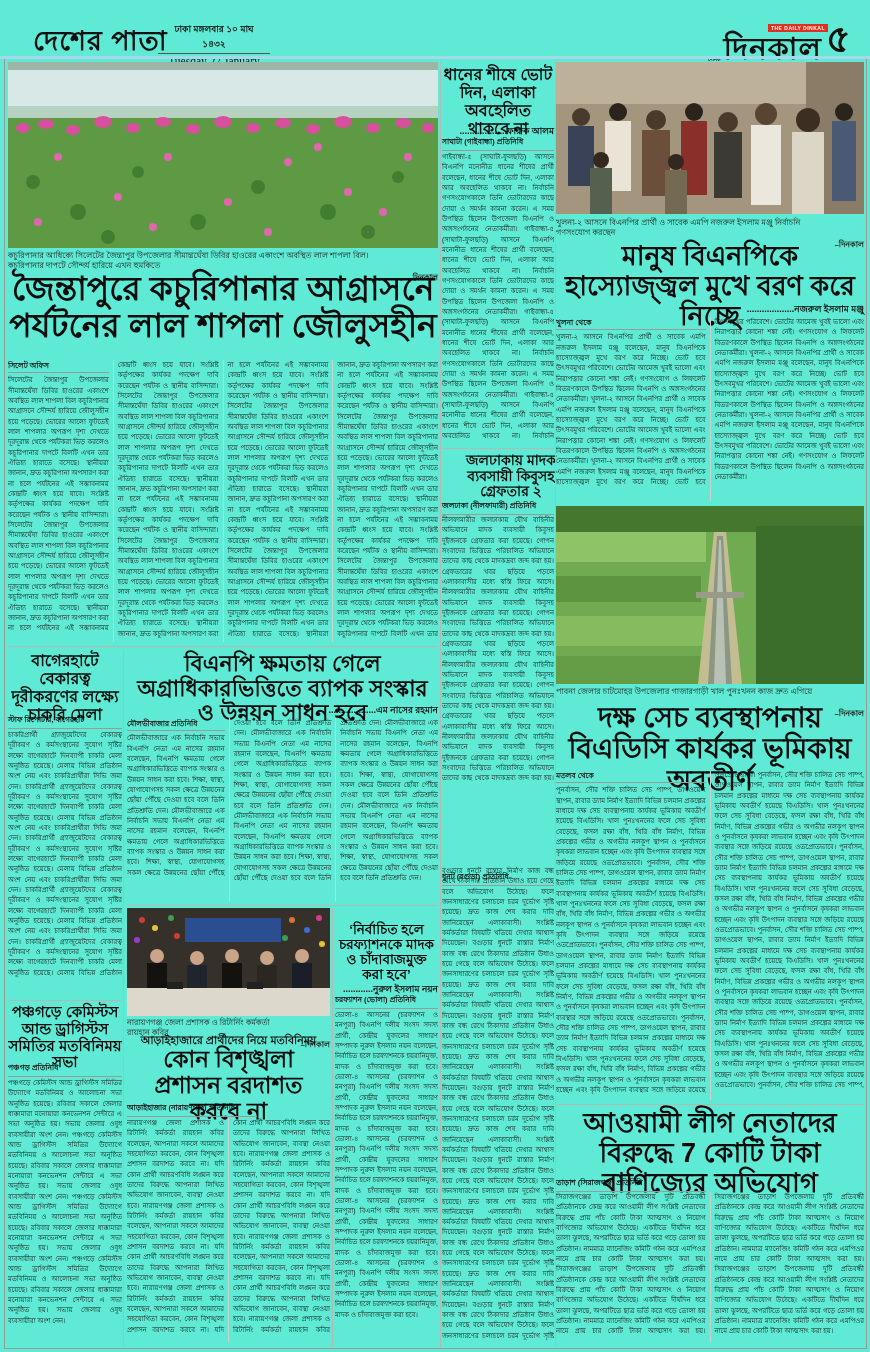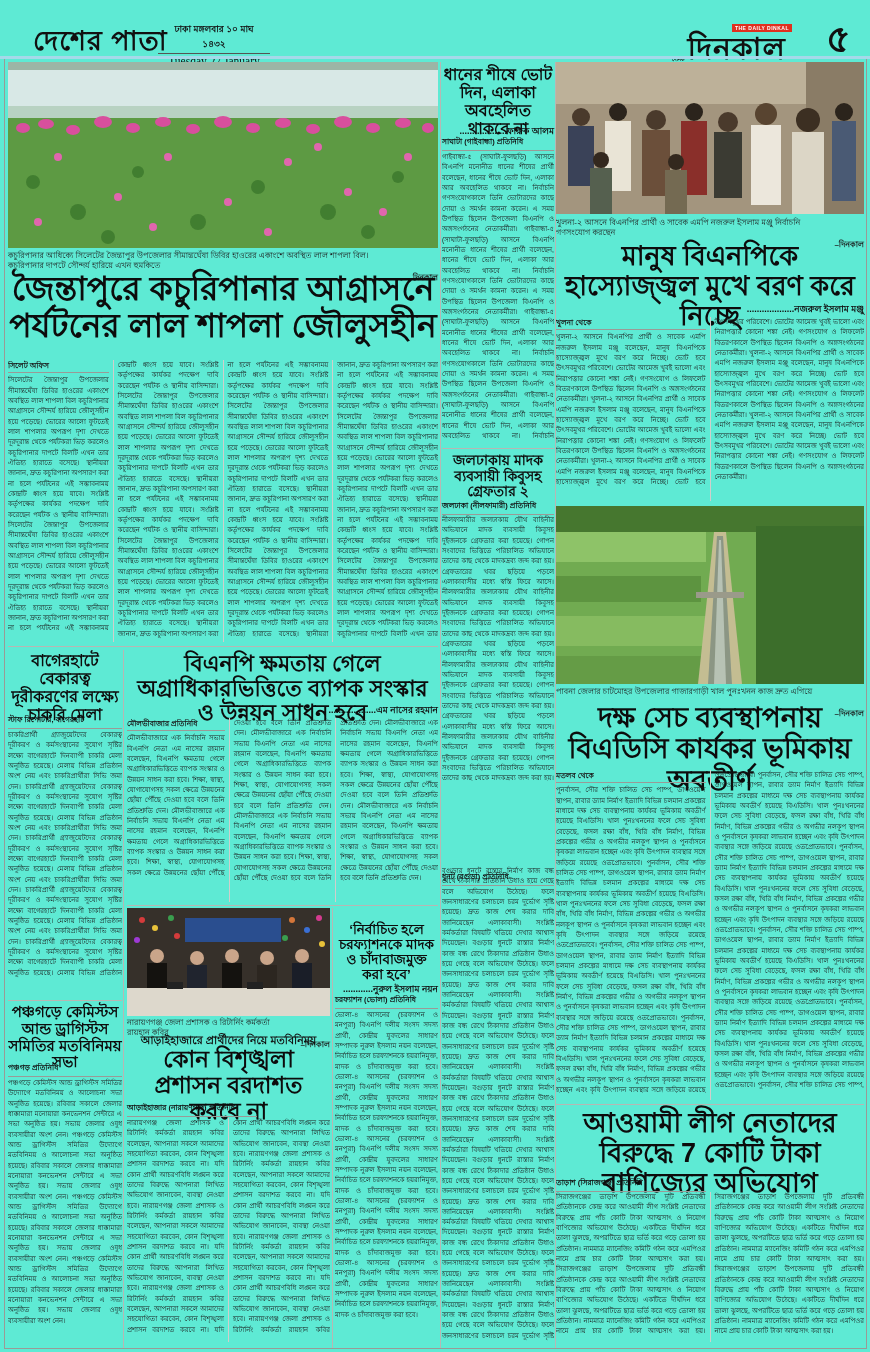--- a/index.html
+++ b/index.html
@@ -38,21 +38,21 @@
 
 <div class="page">
 
   <div class="abs section-title" style="left:33px;top:20px;">দেশের পাতা</div>
 
   <div class="abs dateblock" style="left:158px;top:22px;width:112px;">
     <div class="date-bn">ঢাকা মঙ্গলবার ১০ মাঘ ১৪৩২</div>
     <div class="date-en">Tuesday 27 January 2026</div>
   </div>
 
-  <div class="abs" style="left:672px;top:16px;width:120px;">
+  <div class="abs" style="left:708px;top:16px;width:120px;">
     <div style="text-align:right;">
       <span class="mast-top">THE DAILY DINKAL</span>
     </div>
     <div style="display:flex;align-items:flex-end;gap:3px;">
       <span class="mast-pre">দৈনিক</span>
       <span class="mast">দিনকাল</span>
     </div>
     <div class="mast-tag" style="text-align:center;">দেশ ও জনগণের কথা বলে</div>
   </div>
   <div class="abs pageno" style="left:826px;top:20px;">৫</div>
@@ -121,21 +121,21 @@
       <span>সিলেটের জৈন্তাপুর উপজেলার সীমান্তঘেঁষা ডিবির হাওরের একাংশে অবস্থিত লাল শাপলা বিল কচুরিপানার আগ্রাসনে সৌন্দর্য হারিয়ে জৌলুসহীন হয়ে পড়েছে। ভোরের আলো ফুটতেই লাল শাপলার অপরূপ দৃশ্য দেখতে দূরদূরান্ত থেকে পর্যটকরা ভিড় করলেও কচুরিপানার দাপটে বিলটি এখন তার ঐতিহ্য হারাতে বসেছে। স্থানীয়রা জানান, দ্রুত কচুরিপানা অপসারণ করা না হলে পর্যটনের এই সম্ভাবনাময় কেন্দ্রটি ধ্বংস হয়ে যাবে। সংশ্লিষ্ট কর্তৃপক্ষের কার্যকর পদক্ষেপ দাবি করেছেন পর্যটক ও স্থানীয় বাসিন্দারা। সিলেটের জৈন্তাপুর উপজেলার সীমান্তঘেঁষা ডিবির হাওরের একাংশে অবস্থিত লাল শাপলা বিল কচুরিপানার আগ্রাসনে সৌন্দর্য হারিয়ে জৌলুসহীন হয়ে পড়েছে। ভোরের আলো ফুটতেই লাল শাপলার অপরূপ দৃশ্য দেখতে দূরদূরান্ত থেকে পর্যটকরা ভিড় করলেও কচুরিপানার দাপটে বিলটি এখন তার ঐতিহ্য হারাতে বসেছে। স্থানীয়রা জানান, দ্রুত কচুরিপানা অপসারণ করা না হলে পর্যটনের এই সম্ভাবনাময় কেন্দ্রটি ধ্বংস হয়ে যাবে। সংশ্লিষ্ট কর্তৃপক্ষের কার্যকর পদক্ষেপ দাবি করেছেন পর্যটক ও স্থানীয় বাসিন্দারা। সিলেটের জৈন্তাপুর উপজেলার সীমান্তঘেঁষা ডিবির হাওরের একাংশে অবস্থিত লাল শাপলা বিল কচুরিপানার আগ্রাসনে সৌন্দর্য হারিয়ে জৌলুসহীন হয়ে পড়েছে। ভোরের আলো ফুটতেই লাল শাপলার অপরূপ দৃশ্য দেখতে দূরদূরান্ত থেকে পর্যটকরা ভিড় করলেও কচুরিপানার দাপটে বিলটি এখন তার ঐতিহ্য হারাতে বসেছে। স্থানীয়রা জানান, দ্রুত কচুরিপানা অপসারণ করা না হলে পর্যটনের এই সম্ভাবনাময় কেন্দ্রটি ধ্বংস হয়ে যাবে। সংশ্লিষ্ট কর্তৃপক্ষের কার্যকর পদক্ষেপ দাবি করেছেন পর্যটক ও স্থানীয় বাসিন্দারা। সিলেটের জৈন্তাপুর উপজেলার সীমান্তঘেঁষা ডিবির হাওরের একাংশে অবস্থিত লাল শাপলা বিল কচুরিপানার আগ্রাসনে সৌন্দর্য হারিয়ে জৌলুসহীন হয়ে পড়েছে। ভোরের আলো ফুটতেই লাল শাপলার অপরূপ দৃশ্য দেখতে দূরদূরান্ত থেকে পর্যটকরা ভিড় করলেও কচুরিপানার দাপটে বিলটি এখন তার ঐতিহ্য হারাতে বসেছে। স্থানীয়রা জানান, দ্রুত কচুরিপানা অপসারণ করা না হলে পর্যটনের এই সম্ভাবনাময় কেন্দ্রটি ধ্বংস হয়ে যাবে। সংশ্লিষ্ট কর্তৃপক্ষের কার্যকর পদক্ষেপ দাবি করেছেন পর্যটক ও স্থানীয় বাসিন্দারা। সিলেটের জৈন্তাপুর উপজেলার সীমান্তঘেঁষা ডিবির হাওরের একাংশে অবস্থিত লাল শাপলা বিল কচুরিপানার আগ্রাসনে সৌন্দর্য হারিয়ে জৌলুসহীন হয়ে পড়েছে। ভোরের আলো ফুটতেই লাল শাপলার অপরূপ দৃশ্য দেখতে দূরদূরান্ত থেকে পর্যটকরা ভিড় করলেও কচুরিপানার দাপটে বিলটি এখন তার ঐতিহ্য হারাতে বসেছে। স্থানীয়রা জানান, দ্রুত কচুরিপানা অপসারণ করা না হলে পর্যটনের এই সম্ভাবনাময় কেন্দ্রটি ধ্বংস হয়ে যাবে। সংশ্লিষ্ট কর্তৃপক্ষের কার্যকর পদক্ষেপ দাবি করেছেন পর্যটক ও স্থানীয় বাসিন্দারা। সিলেটের জৈন্তাপুর উপজেলার সীমান্তঘেঁষা ডিবির হাওরের একাংশে অবস্থিত লাল শাপলা বিল কচুরিপানার আগ্রাসনে সৌন্দর্য হারিয়ে জৌলুসহীন হয়ে পড়েছে। ভোরের আলো ফুটতেই লাল শাপলার অপরূপ দৃশ্য দেখতে দূরদূরান্ত থেকে পর্যটকরা ভিড় করলেও কচুরিপানার দাপটে বিলটি এখন তার ঐতিহ্য হারাতে বসেছে। স্থানীয়রা জানান, দ্রুত কচুরিপানা অপসারণ করা না হলে পর্যটনের এই সম্ভাবনাময় কেন্দ্রটি ধ্বংস হয়ে যাবে। সংশ্লিষ্ট কর্তৃপক্ষের কার্যকর পদক্ষেপ দাবি করেছেন পর্যটক ও স্থানীয় বাসিন্দারা। সিলেটের জৈন্তাপুর উপজেলার সীমান্তঘেঁষা ডিবির হাওরের একাংশে অবস্থিত লাল শাপলা বিল কচুরিপানার আগ্রাসনে সৌন্দর্য হারিয়ে জৌলুসহীন হয়ে পড়েছে। ভোরের আলো ফুটতেই লাল শাপলার অপরূপ দৃশ্য দেখতে দূরদূরান্ত থেকে পর্যটকরা ভিড় করলেও কচুরিপানার দাপটে বিলটি এখন তার ঐতিহ্য হারাতে বসেছে। স্থানীয়রা জানান, দ্রুত কচুরিপানা অপসারণ করা না হলে পর্যটনের এই সম্ভাবনাময় কেন্দ্রটি ধ্বংস হয়ে যাবে। সংশ্লিষ্ট কর্তৃপক্ষের কার্যকর পদক্ষেপ দাবি করেছেন পর্যটক ও স্থানীয় বাসিন্দারা। সিলেটের জৈন্তাপুর উপজেলার সীমান্তঘেঁষা ডিবির হাওরের একাংশে অবস্থিত লাল শাপলা বিল কচুরিপানার আগ্রাসনে সৌন্দর্য হারিয়ে জৌলুসহীন হয়ে পড়েছে। ভোরের আলো ফুটতেই লাল শাপলার অপরূপ দৃশ্য দেখতে দূরদূরান্ত থেকে পর্যটকরা ভিড় করলেও কচুরিপানার দাপটে বিলটি এখন তার ঐতিহ্য হারাতে বসেছে। স্থানীয়রা জানান, দ্রুত কচুরিপানা অপসারণ করা না হলে পর্যটনের এই সম্ভাবনাময় কেন্দ্রটি ধ্বংস হয়ে যাবে। সংশ্লিষ্ট কর্তৃপক্ষের কার্যকর পদক্ষেপ দাবি করেছেন পর্যটক ও স্থানীয় বাসিন্দারা।</span>
     </div>
   </div>
 
   <div class="abs hl" style="left:442px;top:66px;width:112px;font-size:16px;">ধানের শীষে ভোট দিন, এলাকা অবহেলিত থাকবে না</div>
   <div class="abs name-by" style="left:442px;top:124px;width:112px;">...................ফারুক আলম</div>
   <div class="abs rep" style="left:442px;top:136px;width:112px;">সাঘাটা (গাইবান্ধা) প্রতিনিধি</div>
   <div class="abs body c1" style="left:442px;top:152px;width:112px;height:292px;">গাইবান্ধা-৫ (সাঘাটা-ফুলছড়ি) আসনে বিএনপি মনোনীত ধানের শীষের প্রার্থী বলেছেন, ধানের শীষে ভোট দিন, এলাকা আর অবহেলিত থাকবে না। নির্বাচনি গণসংযোগকালে তিনি ভোটারদের কাছে দোয়া ও সমর্থন কামনা করেন। এ সময় উপস্থিত ছিলেন উপজেলা বিএনপি ও অঙ্গসংগঠনের নেতাকর্মীরা। গাইবান্ধা-৫ (সাঘাটা-ফুলছড়ি) আসনে বিএনপি মনোনীত ধানের শীষের প্রার্থী বলেছেন, ধানের শীষে ভোট দিন, এলাকা আর অবহেলিত থাকবে না। নির্বাচনি গণসংযোগকালে তিনি ভোটারদের কাছে দোয়া ও সমর্থন কামনা করেন। এ সময় উপস্থিত ছিলেন উপজেলা বিএনপি ও অঙ্গসংগঠনের নেতাকর্মীরা। গাইবান্ধা-৫ (সাঘাটা-ফুলছড়ি) আসনে বিএনপি মনোনীত ধানের শীষের প্রার্থী বলেছেন, ধানের শীষে ভোট দিন, এলাকা আর অবহেলিত থাকবে না। নির্বাচনি গণসংযোগকালে তিনি ভোটারদের কাছে দোয়া ও সমর্থন কামনা করেন। এ সময় উপস্থিত ছিলেন উপজেলা বিএনপি ও অঙ্গসংগঠনের নেতাকর্মীরা। গাইবান্ধা-৫ (সাঘাটা-ফুলছড়ি) আসনে বিএনপি মনোনীত ধানের শীষের প্রার্থী বলেছেন, ধানের শীষে ভোট দিন, এলাকা আর অবহেলিত থাকবে না। নির্বাচনি গণসংযোগকালে তিনি ভোটারদের কাছে দোয়া ও সমর্থন কামনা করেন। এ সময় উপস্থিত ছিলেন উপজেলা বিএনপি ও অঙ্গসংগঠনের নেতাকর্মীরা।</div>
 
   <div class="abs hrule" style="left:442px;top:448px;width:112px;"></div>
-  <div class="abs hl" style="left:442px;top:453px;width:112px;font-size:14px;">জলঢাকায় মাদক ব্যবসায়ী কিবুসহ গ্রেফতার ২</div>
+  <div class="abs hl" style="left:442px;top:453px;width:112px;font-size:14px;padding-left:13px;">জলঢাকায় মাদক ব্যবসায়ী কিবুসহ গ্রেফতার ২</div>
   <div class="abs rep" style="left:442px;top:500px;width:112px;">জলঢাকা (নীলফামারী) প্রতিনিধি</div>
   <div class="abs body c1" style="left:442px;top:515px;width:112px;height:270px;">নীলফামারীর জলঢাকায় যৌথ বাহিনীর অভিযানে মাদক ব্যবসায়ী কিবুসহ দুইজনকে গ্রেফতার করা হয়েছে। গোপন সংবাদের ভিত্তিতে পরিচালিত অভিযানে তাদের কাছ থেকে মাদকদ্রব্য জব্দ করা হয়। গ্রেফতারের খবর ছড়িয়ে পড়লে এলাকাবাসীর মধ্যে স্বস্তি ফিরে আসে। নীলফামারীর জলঢাকায় যৌথ বাহিনীর অভিযানে মাদক ব্যবসায়ী কিবুসহ দুইজনকে গ্রেফতার করা হয়েছে। গোপন সংবাদের ভিত্তিতে পরিচালিত অভিযানে তাদের কাছ থেকে মাদকদ্রব্য জব্দ করা হয়। গ্রেফতারের খবর ছড়িয়ে পড়লে এলাকাবাসীর মধ্যে স্বস্তি ফিরে আসে। নীলফামারীর জলঢাকায় যৌথ বাহিনীর অভিযানে মাদক ব্যবসায়ী কিবুসহ দুইজনকে গ্রেফতার করা হয়েছে। গোপন সংবাদের ভিত্তিতে পরিচালিত অভিযানে তাদের কাছ থেকে মাদকদ্রব্য জব্দ করা হয়। গ্রেফতারের খবর ছড়িয়ে পড়লে এলাকাবাসীর মধ্যে স্বস্তি ফিরে আসে। নীলফামারীর জলঢাকায় যৌথ বাহিনীর অভিযানে মাদক ব্যবসায়ী কিবুসহ দুইজনকে গ্রেফতার করা হয়েছে। গোপন সংবাদের ভিত্তিতে পরিচালিত অভিযানে তাদের কাছ থেকে মাদকদ্রব্য জব্দ করা হয়। গ্রেফতারের খবর ছড়িয়ে পড়লে এলাকাবাসীর মধ্যে স্বস্তি ফিরে আসে।</div>
 
   <div class="abs rep" style="left:442px;top:850px;width:112px;margin-top:21px;">ধুনট (বগুড়া) প্রতিনিধি</div>
   <div class="abs body c1" style="left:442px;top:866px;width:112px;height:476px;">বগুড়ার ধুনটে রাস্তার নির্মাণ কাজ বন্ধ রেখে ঠিকাদার প্রতিষ্ঠান উধাও হয়ে গেছে বলে অভিযোগ উঠেছে। ফলে জনসাধারণের চলাচলে চরম দুর্ভোগ সৃষ্টি হয়েছে। দ্রুত কাজ শেষ করার দাবি জানিয়েছেন এলাকাবাসী। সংশ্লিষ্ট কর্মকর্তারা বিষয়টি খতিয়ে দেখার আশ্বাস দিয়েছেন। বগুড়ার ধুনটে রাস্তার নির্মাণ কাজ বন্ধ রেখে ঠিকাদার প্রতিষ্ঠান উধাও হয়ে গেছে বলে অভিযোগ উঠেছে। ফলে জনসাধারণের চলাচলে চরম দুর্ভোগ সৃষ্টি হয়েছে। দ্রুত কাজ শেষ করার দাবি জানিয়েছেন এলাকাবাসী। সংশ্লিষ্ট কর্মকর্তারা বিষয়টি খতিয়ে দেখার আশ্বাস দিয়েছেন। বগুড়ার ধুনটে রাস্তার নির্মাণ কাজ বন্ধ রেখে ঠিকাদার প্রতিষ্ঠান উধাও হয়ে গেছে বলে অভিযোগ উঠেছে। ফলে জনসাধারণের চলাচলে চরম দুর্ভোগ সৃষ্টি হয়েছে। দ্রুত কাজ শেষ করার দাবি জানিয়েছেন এলাকাবাসী। সংশ্লিষ্ট কর্মকর্তারা বিষয়টি খতিয়ে দেখার আশ্বাস দিয়েছেন। বগুড়ার ধুনটে রাস্তার নির্মাণ কাজ বন্ধ রেখে ঠিকাদার প্রতিষ্ঠান উধাও হয়ে গেছে বলে অভিযোগ উঠেছে। ফলে জনসাধারণের চলাচলে চরম দুর্ভোগ সৃষ্টি হয়েছে। দ্রুত কাজ শেষ করার দাবি জানিয়েছেন এলাকাবাসী। সংশ্লিষ্ট কর্মকর্তারা বিষয়টি খতিয়ে দেখার আশ্বাস দিয়েছেন। বগুড়ার ধুনটে রাস্তার নির্মাণ কাজ বন্ধ রেখে ঠিকাদার প্রতিষ্ঠান উধাও হয়ে গেছে বলে অভিযোগ উঠেছে। ফলে জনসাধারণের চলাচলে চরম দুর্ভোগ সৃষ্টি হয়েছে। দ্রুত কাজ শেষ করার দাবি জানিয়েছেন এলাকাবাসী। সংশ্লিষ্ট কর্মকর্তারা বিষয়টি খতিয়ে দেখার আশ্বাস দিয়েছেন। বগুড়ার ধুনটে রাস্তার নির্মাণ কাজ বন্ধ রেখে ঠিকাদার প্রতিষ্ঠান উধাও হয়ে গেছে বলে অভিযোগ উঠেছে। ফলে জনসাধারণের চলাচলে চরম দুর্ভোগ সৃষ্টি হয়েছে। দ্রুত কাজ শেষ করার দাবি জানিয়েছেন এলাকাবাসী। সংশ্লিষ্ট কর্মকর্তারা বিষয়টি খতিয়ে দেখার আশ্বাস দিয়েছেন। বগুড়ার ধুনটে রাস্তার নির্মাণ কাজ বন্ধ রেখে ঠিকাদার প্রতিষ্ঠান উধাও হয়ে গেছে বলে অভিযোগ উঠেছে। ফলে জনসাধারণের চলাচলে চরম দুর্ভোগ সৃষ্টি হয়েছে। দ্রুত কাজ শেষ করার দাবি জানিয়েছেন এলাকাবাসী। সংশ্লিষ্ট কর্মকর্তারা বিষয়টি খতিয়ে দেখার আশ্বাস দিয়েছেন।</div>
 
   <div class="abs photo" style="left:556px;top:62px;width:308px;height:152px;">
     <svg viewBox="0 0 308 152" preserveAspectRatio="none">
       <rect width="308" height="152" fill="#a3957e"></rect>
       <rect width="308" height="42" fill="#bdb199"></rect>

